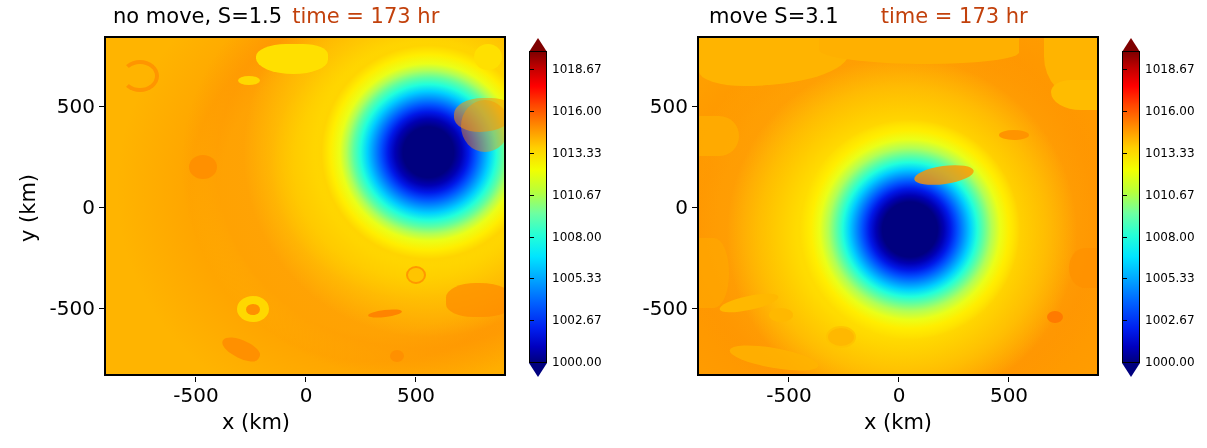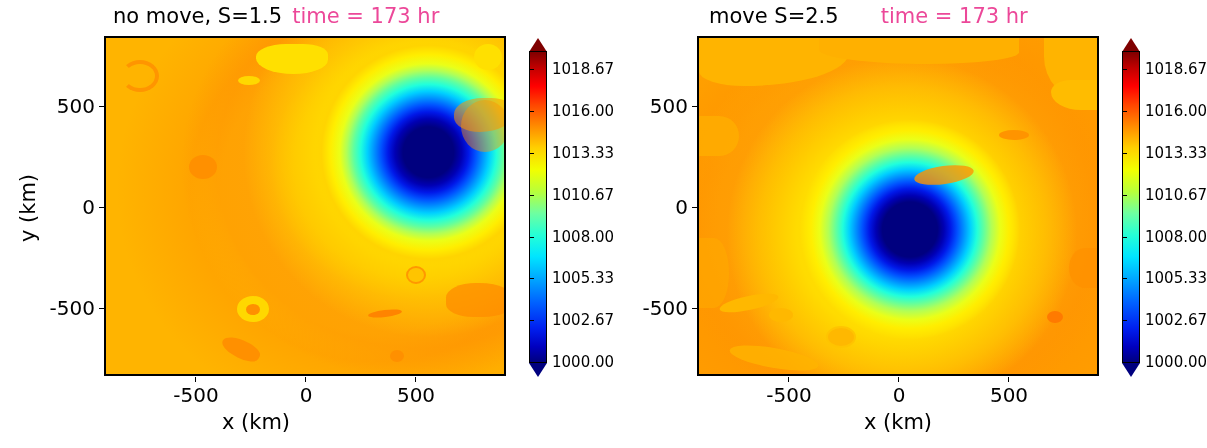--- a/index.html
+++ b/index.html
@@ -38,32 +38,32 @@
   .blob { position: absolute; }
 
   
   .title {
     position: absolute;
     white-space: nowrap;
     font-size: 21px;
     line-height: 21px;
   }
   .title .t-main { color: #000000; }
-  .title .t-time { color: #ec4899; text-align: right; }
+  .title .t-time { color: #c2410c; text-align: right; }
 
   
   .tick-label {
     position: absolute;
     font-size: 20px;
     color: #000;
     white-space: nowrap;
   }
   .ytick { text-align: right; transform: translateY(-50%); }
   .xtick { text-align: center; transform: translateX(-50%); }
-  .cbtick { transform: translateY(-50%); font-size: 15px; }
+  .cbtick { transform: translateY(-50%); font-size: 12px; }
 
   .tick-mark {
     position: absolute;
     background: #000;
   }
   .tick-x { width: 1px; height: 5px; }
   .tick-y { height: 1px; width: 5px; }
 
   
   .axis-label {
@@ -204,21 +204,21 @@
       <div class="tick-label cbtick" style="left:552px; top:237px;">1008.00</div>
       <div class="tick-label cbtick" style="left:552px; top:278px;">1005.33</div>
       <div class="tick-label cbtick" style="left:552px; top:320px;">1002.67</div>
       <div class="tick-label cbtick" style="left:552px; top:362px;">1000.00</div>
     </div>
   </div>
 
   <div class="panel">
 
     <div class="title" style="left:709px; top:6px;">
-      <span class="t-main">move S=2.5</span><span style="display:inline-block;width:42px"></span><span class="t-time">time = 173 hr</span>
+      <span class="t-main">move S=3.1</span><span style="display:inline-block;width:42px"></span><span class="t-time">time = 173 hr</span>
     </div>
 
     <div class="plot-area" style="left:697px; top:36px; width:402px; height:340px;">
       <div class="field" style="background:
           radial-gradient(circle 110px at 53% 57%,
              #00007f 0%, #00007f 25%,
              #0000b4 31%, #0018e8 37%,
              #0050ff 43%, #0090ff 49%,
              #00d0ff 55%, #20ffdc 61%,
              #60ffa0 67%, #b0ff58 74%,

